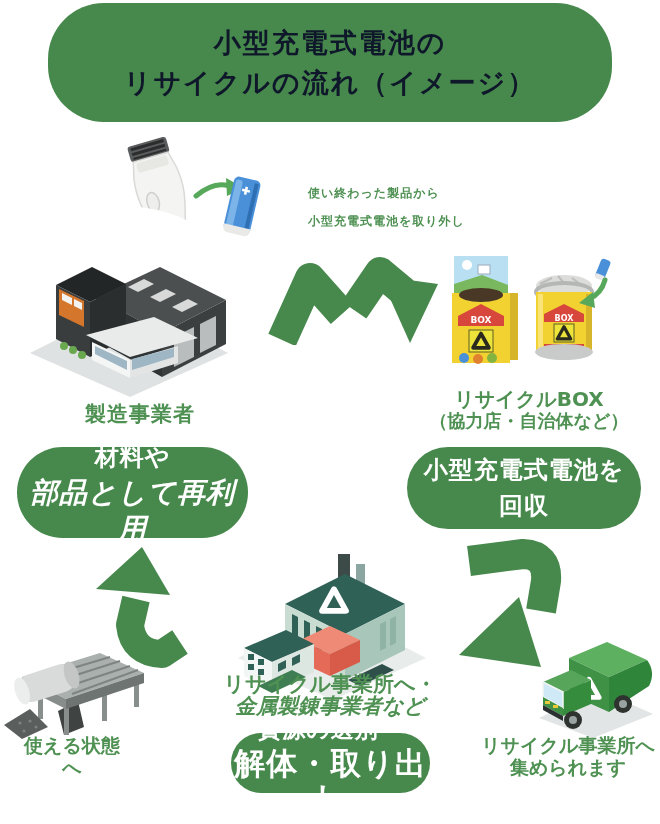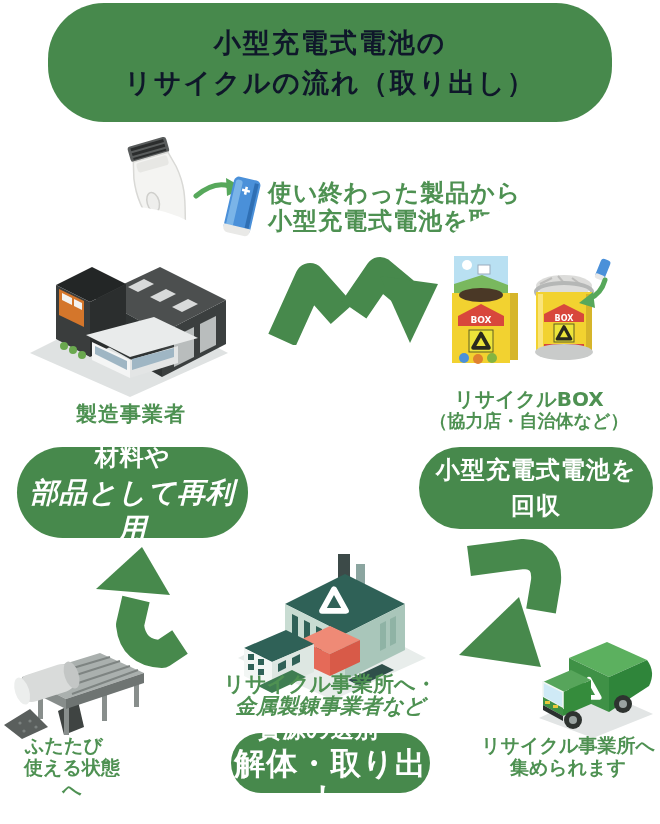--- a/index.html
+++ b/index.html
@@ -12,39 +12,39 @@
   .header div{color:#0f172a;font-weight:700;font-size:27px;line-height:40px;letter-spacing:2px;}
   .gtext{color:var(--text-green);font-weight:700;}
   .wtext{color:#fff;font-weight:700;}
   .pill{background:var(--green);border-radius:46px;display:flex;flex-direction:column;
         justify-content:center;align-items:center;text-align:center;}
   .circle{background:#fff;border-radius:50%;}
   .arrow-fill{fill:var(--green);}
   .arrow-stroke{stroke:var(--green);fill:none;stroke-linejoin:round;stroke-linecap:butt;}
   .small-arrow{stroke:var(--small-arrow-green);fill:none;stroke-linecap:round;}
   .small-arrow-head{fill:var(--small-arrow-green);}
-  .removal-text div{font-size:24px;line-height:28px;letter-spacing:1px;white-space:nowrap;}
+  .removal-text div{font-size:12px;line-height:28px;letter-spacing:1px;white-space:nowrap;margin-left:40px;}
   .label-c{text-align:center;}
 </style>
 </head>
 <body>
 
 <svg width="0" height="0" style="position:absolute">
   <defs>
     <g id="recymark">
       <path d="M0,-8 L7.5,5.5 L-7.5,5.5 Z" fill="none" stroke-linejoin="round" stroke-width="3.6"></path>
     </g>
   </defs>
 </svg>
 
 <div class="stage">
 
   <div class="abs header">
     <div>小型充電式電池の</div>
-    <div>リサイクルの流れ（取り出し）</div>
+    <div>リサイクルの流れ（イメージ）</div>
   </div>
 
   <svg class="abs" style="left:115px;top:136px;transform:rotate(-16deg);" width="90" height="115" viewBox="0 0 90 115">
     <rect x="26" y="4" width="40" height="16" rx="3" fill="#5a5d5d"></rect>
     <g fill="#2b2d2d">
       <rect x="29" y="6" width="34" height="3"></rect>
         <rect x="29" y="11" width="34" height="3"></rect>
         <rect x="29" y="16" width="34" height="2"></rect>
     </g>
     <path d="M28,20 L64,20 L68,36 C72,60 66,74 61,94 C58,108 34,108 31,94 C26,74 20,60 24,36 Z" fill="#f4f4f2" stroke="#d9d9d6" stroke-width="1.5"></path>
@@ -99,21 +99,21 @@
     <polygon points="102,115 150,101 150,118 102,133" fill="#e3e5e5"></polygon>
     <polygon points="67,101 99,116 99,125 67,109" fill="#9fb6c4"></polygon>
     <polygon points="104,114 146,103 146,112 104,125" fill="#9fb6c4"></polygon>
     <g fill="#6aa84f">
       <circle cx="36" cy="101" r="4"></circle>
         <circle cx="45" cy="105" r="4"></circle>
         <circle cx="54" cy="110" r="4"></circle>
     </g>
   </svg>
 
-  <div class="abs gtext label-c" style="left:7px;top:400px;width:248px;font-size:21px;letter-spacing:1px;">製造事業者</div>
+  <div class="abs gtext label-c" style="left:16px;top:400px;width:248px;font-size:21px;letter-spacing:1px;">製造事業者</div>
 
   <div class="abs circle" style="left:405px;top:207px;width:248px;height:248px;"></div>
 
   <svg class="abs" style="left:440px;top:252px;" width="180" height="122" viewBox="0 0 180 122">
 
     <rect x="14" y="4" width="54" height="37" fill="#b9e0f2"></rect>
     <circle cx="27" cy="13" r="5" fill="#fff"></circle>
     <polygon points="14,32 42,23 68,33 68,41 14,41" fill="#79b85e"></polygon>
     <rect x="38" y="13" width="12" height="9" fill="#fff" stroke="#9ab" stroke-width="1"></rect>
     <rect x="12" y="41" width="58" height="70" fill="#f2d230"></rect>
@@ -157,21 +157,21 @@
     <path class="arrow-stroke" d="M20,90 L48,28 L80,64" stroke-width="30"></path>
     <path class="arrow-stroke" d="M92,60 L118,22 L142,42" stroke-width="30"></path>
     <polygon class="arrow-fill" points="118,26 176,34 148,93"></polygon>
   </svg>
 
   <div class="abs pill" style="left:17px;top:447px;width:231px;height:91px;">
     <div class="wtext" style="font-size:24px;line-height:36px;letter-spacing:1px;">材料や</div>
     <div class="wtext" style="font-size:28px;line-height:36px;letter-spacing:1px;font-style:italic;">部品として再利用</div>
   </div>
 
-  <div class="abs pill" style="left:419px;top:447px;width:234px;height:82px;">
+  <div class="abs pill" style="left:407px;top:447px;width:234px;height:82px;">
     <div class="wtext" style="font-size:24px;line-height:36px;letter-spacing:1px;">小型充電式電池を</div>
     <div class="wtext" style="font-size:24px;line-height:36px;letter-spacing:1px;">回収</div>
   </div>
 
   <svg class="abs" style="left:455px;top:537px;" width="115" height="135" viewBox="0 0 115 135">
     <path class="arrow-stroke" d="M14,24 L68,17 Q93,18 91,44 L86,74" stroke-width="30"></path>
     <polygon class="arrow-fill" points="4,118 64,60 86,130"></polygon>
   </svg>
 
   <svg class="abs" style="left:92px;top:545px;" width="100" height="130" viewBox="0 0 100 130">
@@ -251,21 +251,20 @@
     <polygon points="2,92 28,76 46,94 20,106" fill="#5a5f5d"></polygon>
     <g fill="#7c8280">
       <circle cx="18" cy="90" r="1.6"></circle>
         <circle cx="28" cy="88" r="1.6"></circle>
         <circle cx="34" cy="94" r="1.6"></circle>
         <circle cx="22" cy="98" r="1.6"></circle>
     </g>
   </svg>
 
   <div class="abs label-c" style="left:0px;top:734px;width:128px;">
-    <div class="gtext" style="font-size:19px;line-height:22px;">ふたたび</div>
     <div class="gtext" style="font-size:19px;line-height:22px;margin-left:16px;">使える状態へ</div>
   </div>
 
   <svg class="abs" style="left:527px;top:632px;" width="130" height="106" viewBox="0 0 130 106">
     <polygon points="12,86 72,58 126,82 66,106" fill="#e2e5e5"></polygon>
     <polygon points="42,26 80,10 120,28 82,45" fill="#5cb05f"></polygon>
     <path d="M82,45 L120,28 Q129,40 122,54 L82,80 Z" fill="#2f853a"></path>
     <polygon points="42,26 82,45 82,80 42,62" fill="#3f9146"></polygon>
     <use href="#recymark" stroke="#fff" transform="translate(62,58) scale(1.35)"></use>
     <polygon points="16,50 44,38 64,48 36,60" fill="#57a55b"></polygon>

